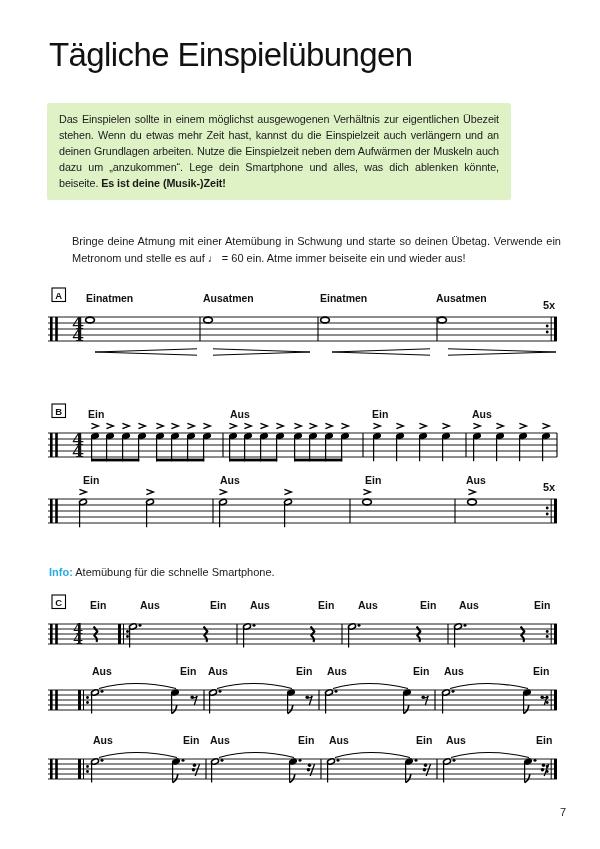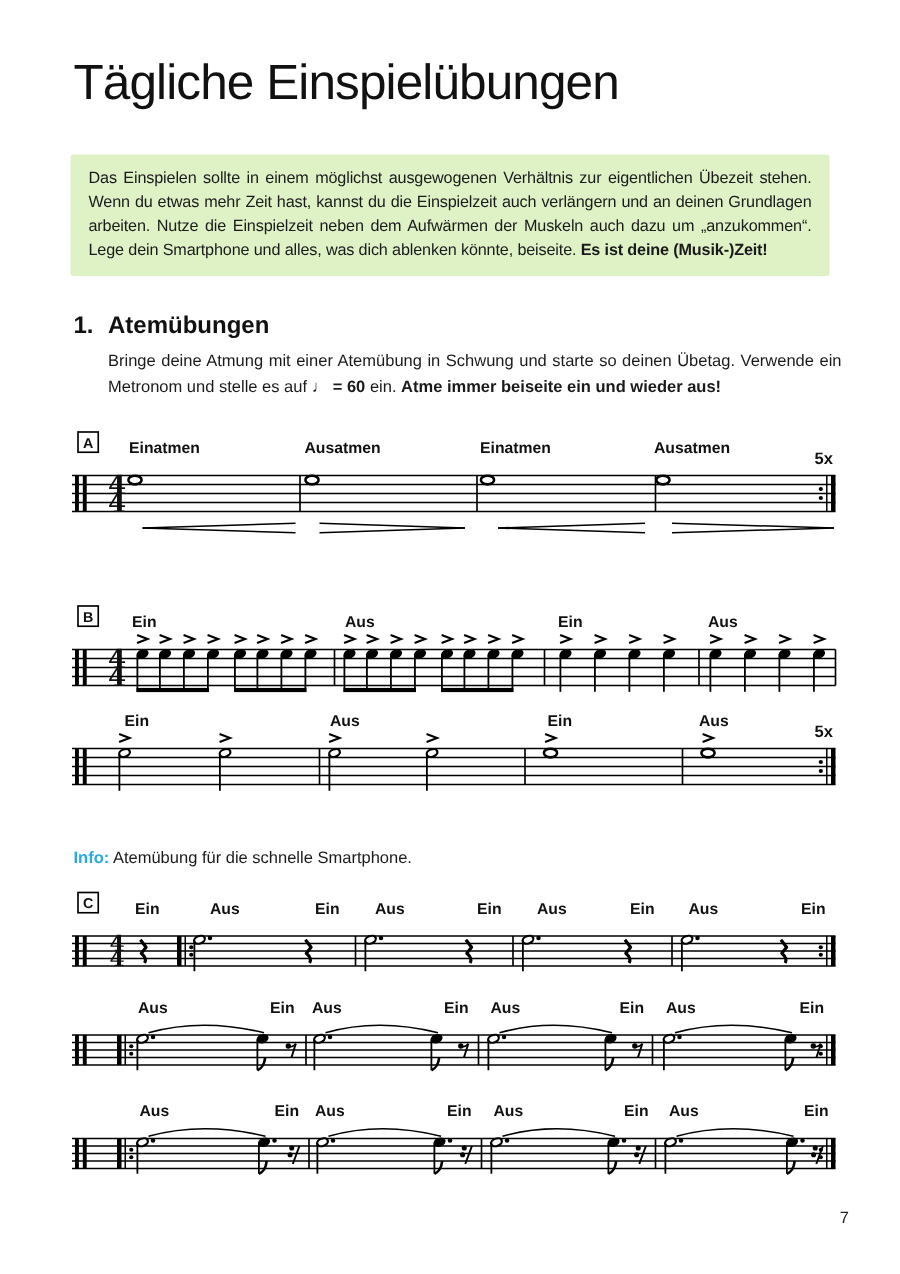--- a/index.html
+++ b/index.html
@@ -8,37 +8,37 @@
     position:relative; width:600px; height:849px; margin:0 auto;
     background:#fff; overflow:hidden;
     font-family:"Liberation Sans", sans-serif; color:#1a1a1a;padding-left:29px;
   }
   .page-title {
     position:absolute; left:49px; top:36px;
     font-size:33px; font-weight:400; letter-spacing:-0.6px; color:#111;
     white-space:nowrap;
   }
   .intro-box {
-    position:absolute; left:47px; top:103px; width:506px; min-height:80px;
+    position:absolute; left:47px; top:103px; width:464px; min-height:80px;
     background:#dff2c6; border-radius:2px;
     padding:8px 12px 9px 12px;
     font-size:10.8px; line-height:16px; letter-spacing:-0.1px;
     text-align:justify; color:#1a1a1a;
   }
   .intro-box b { font-weight:700; }
   .section-head {
     position:absolute; left:49px; top:209px;
     font-size:16px; font-weight:700; color:#111;
   }
   .section-head .num { display:inline-block; width:23px; }
   .section-body {
     position:absolute; left:72px; top:233px; width:489px;
     font-size:11px; line-height:16.5px; text-align:justify;
   }
-  .section-body b { font-weight:700; }
+  .section-body b { font-weight:400; }
   .info-line {
     position:absolute; left:49px; top:565px;
     font-size:11px; line-height:14px;
   }
   .info-line .info-label { font-weight:700; }
   .page-number {
     position:absolute; right:34px; top:806px;
     font-size:11px; color:#222;
   }
   #music-svg { position:absolute; left:0; top:0; }
@@ -47,23 +47,20 @@
 <body>
 
 <div class="page">
 
   <h1 class="page-title">Tägliche Einspielübungen</h1>
 
   <div class="intro-box" style="background: rgb(223, 242, 198);">
     <span>Das Einspielen sollte in einem möglichst ausgewogenen Verhältnis zur eigentlichen Übezeit stehen. Wenn du etwas mehr Zeit hast, kannst du die Einspielzeit auch verlängern und an deinen Grundlagen arbeiten. Nutze die Einspielzeit neben dem Aufwärmen der Muskeln auch dazu um „anzukommen“. Lege dein Smartphone und alles, was dich ablenken könnte, beiseite. </span><b>Es ist deine (Musik-)Zeit!</b>
   </div>
 
-  <div class="section-head">
-    <span class="num">1.</span><span>Atemübungen</span>
-  </div>
 
   <p class="section-body">
     <span>Bringe deine Atmung mit einer Atemübung in Schwung und starte so deinen Übetag. Verwende ein Metronom und stelle es auf </span><b>♩ = 60</b><span> ein. </span><b>Atme immer beiseite ein und wieder aus!</b>
   </p>
 
   <div class="info-line">
     <b class="info-label" style="color: rgb(41, 171, 226); margin-top: 44px;">Info:</b><span> Atemübung für die schnelle Smartphone.</span>
   </div>
 
   <svg id="music-svg" width="600" height="849" viewBox="0 0 600 849">

